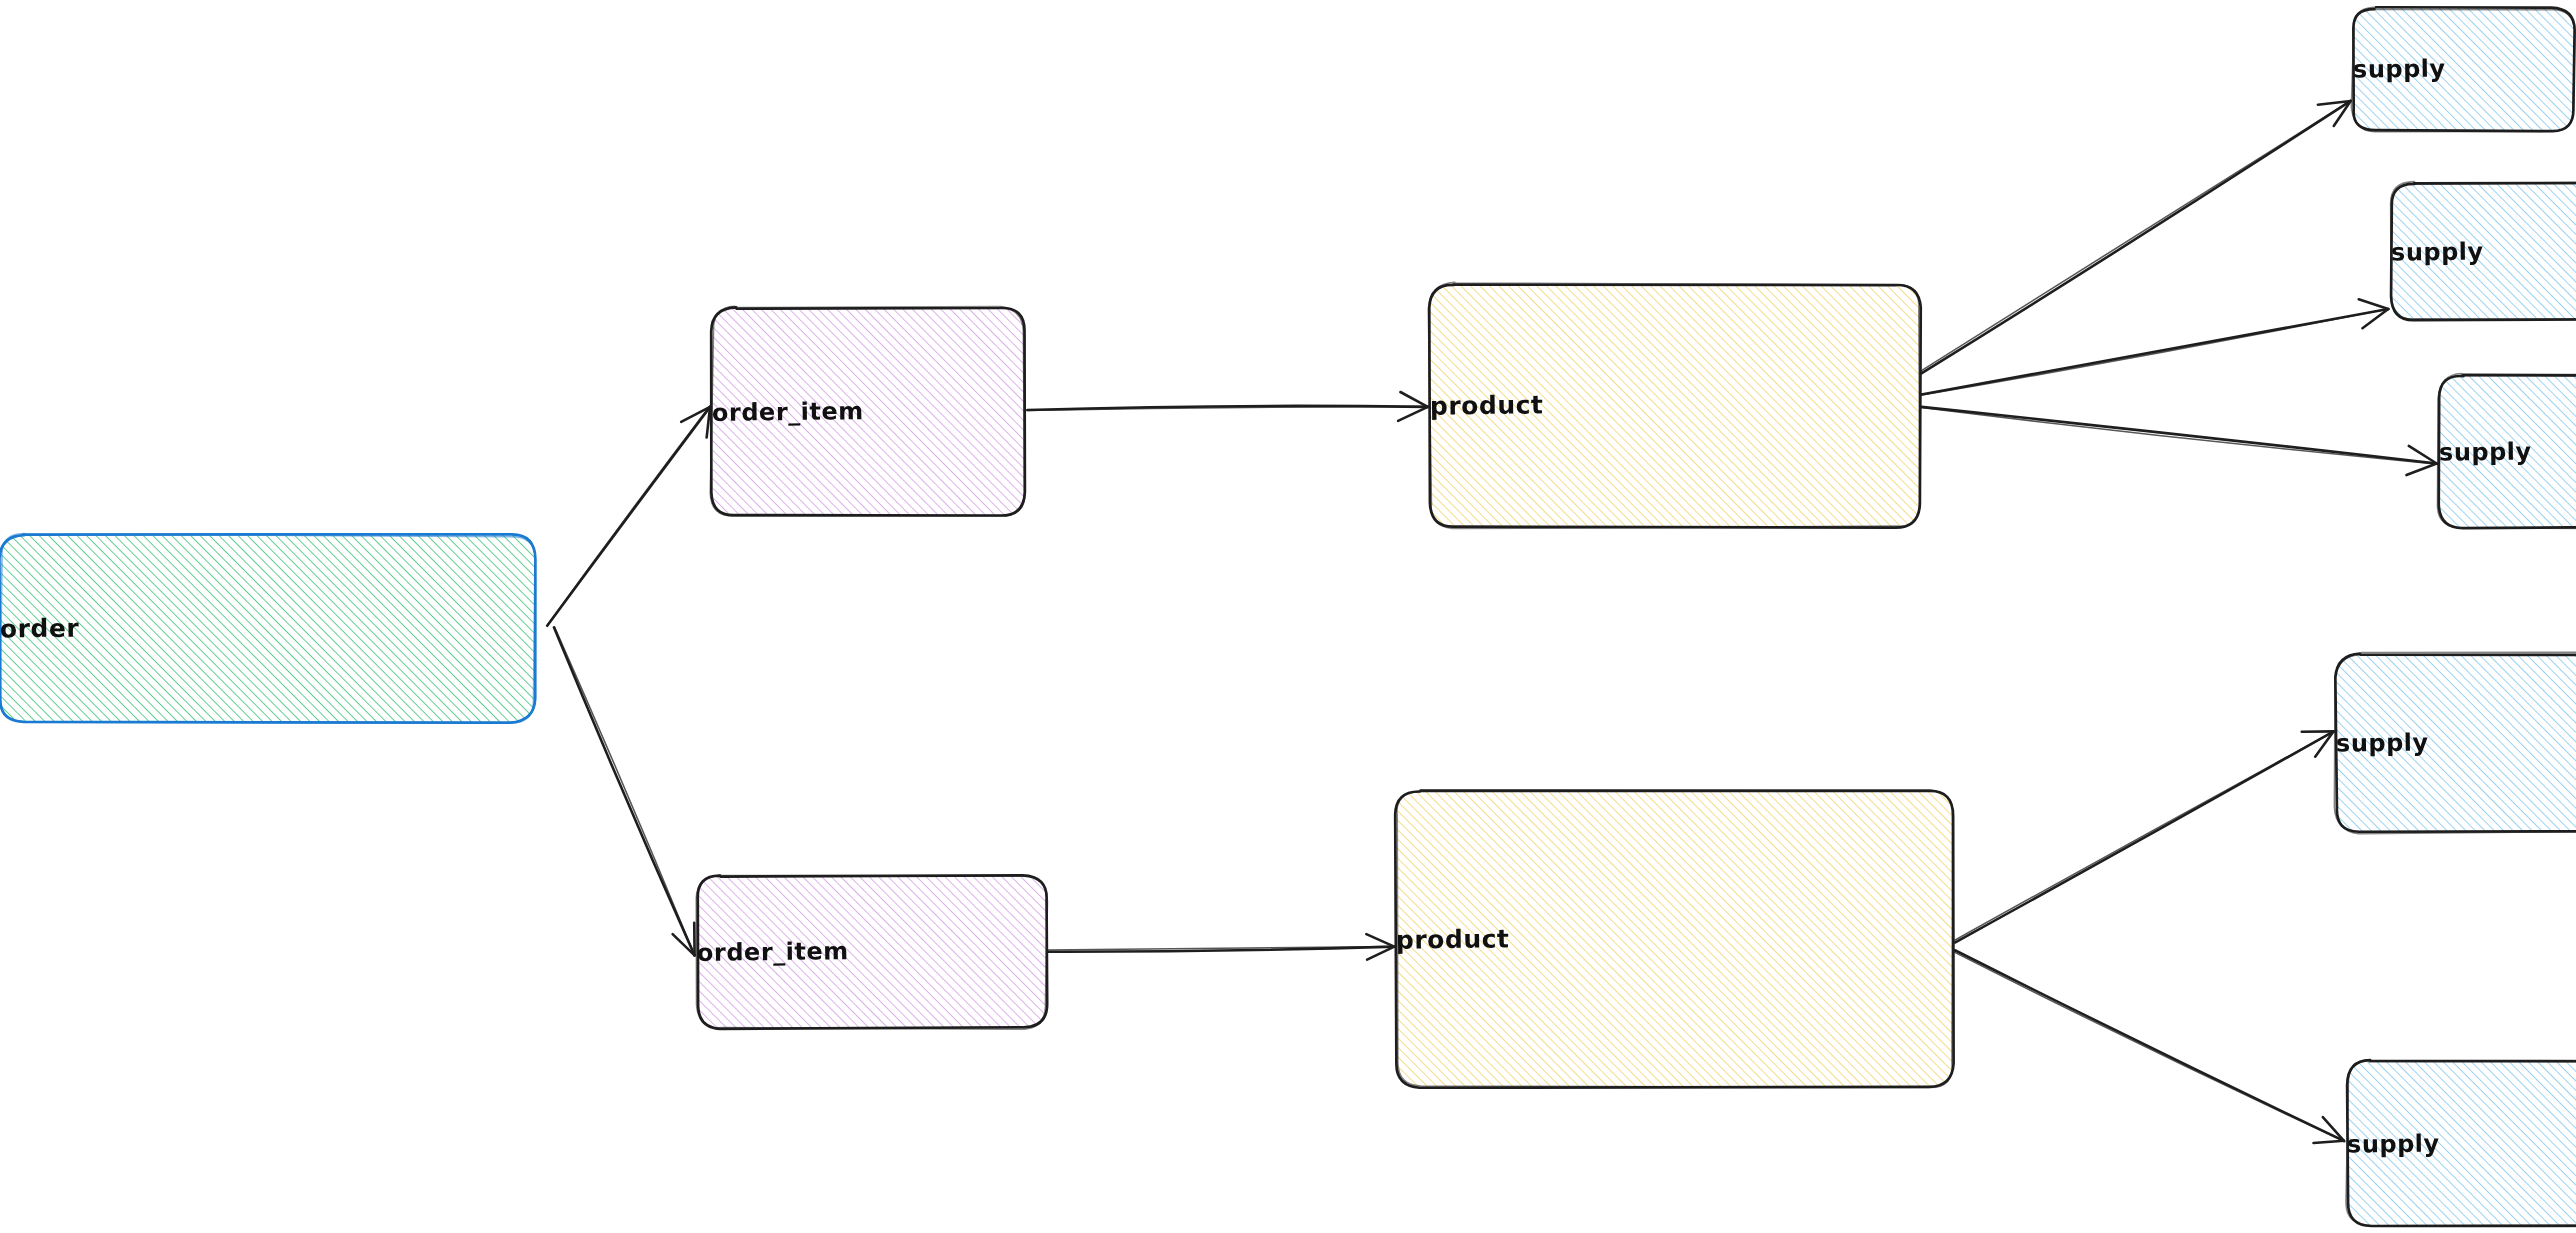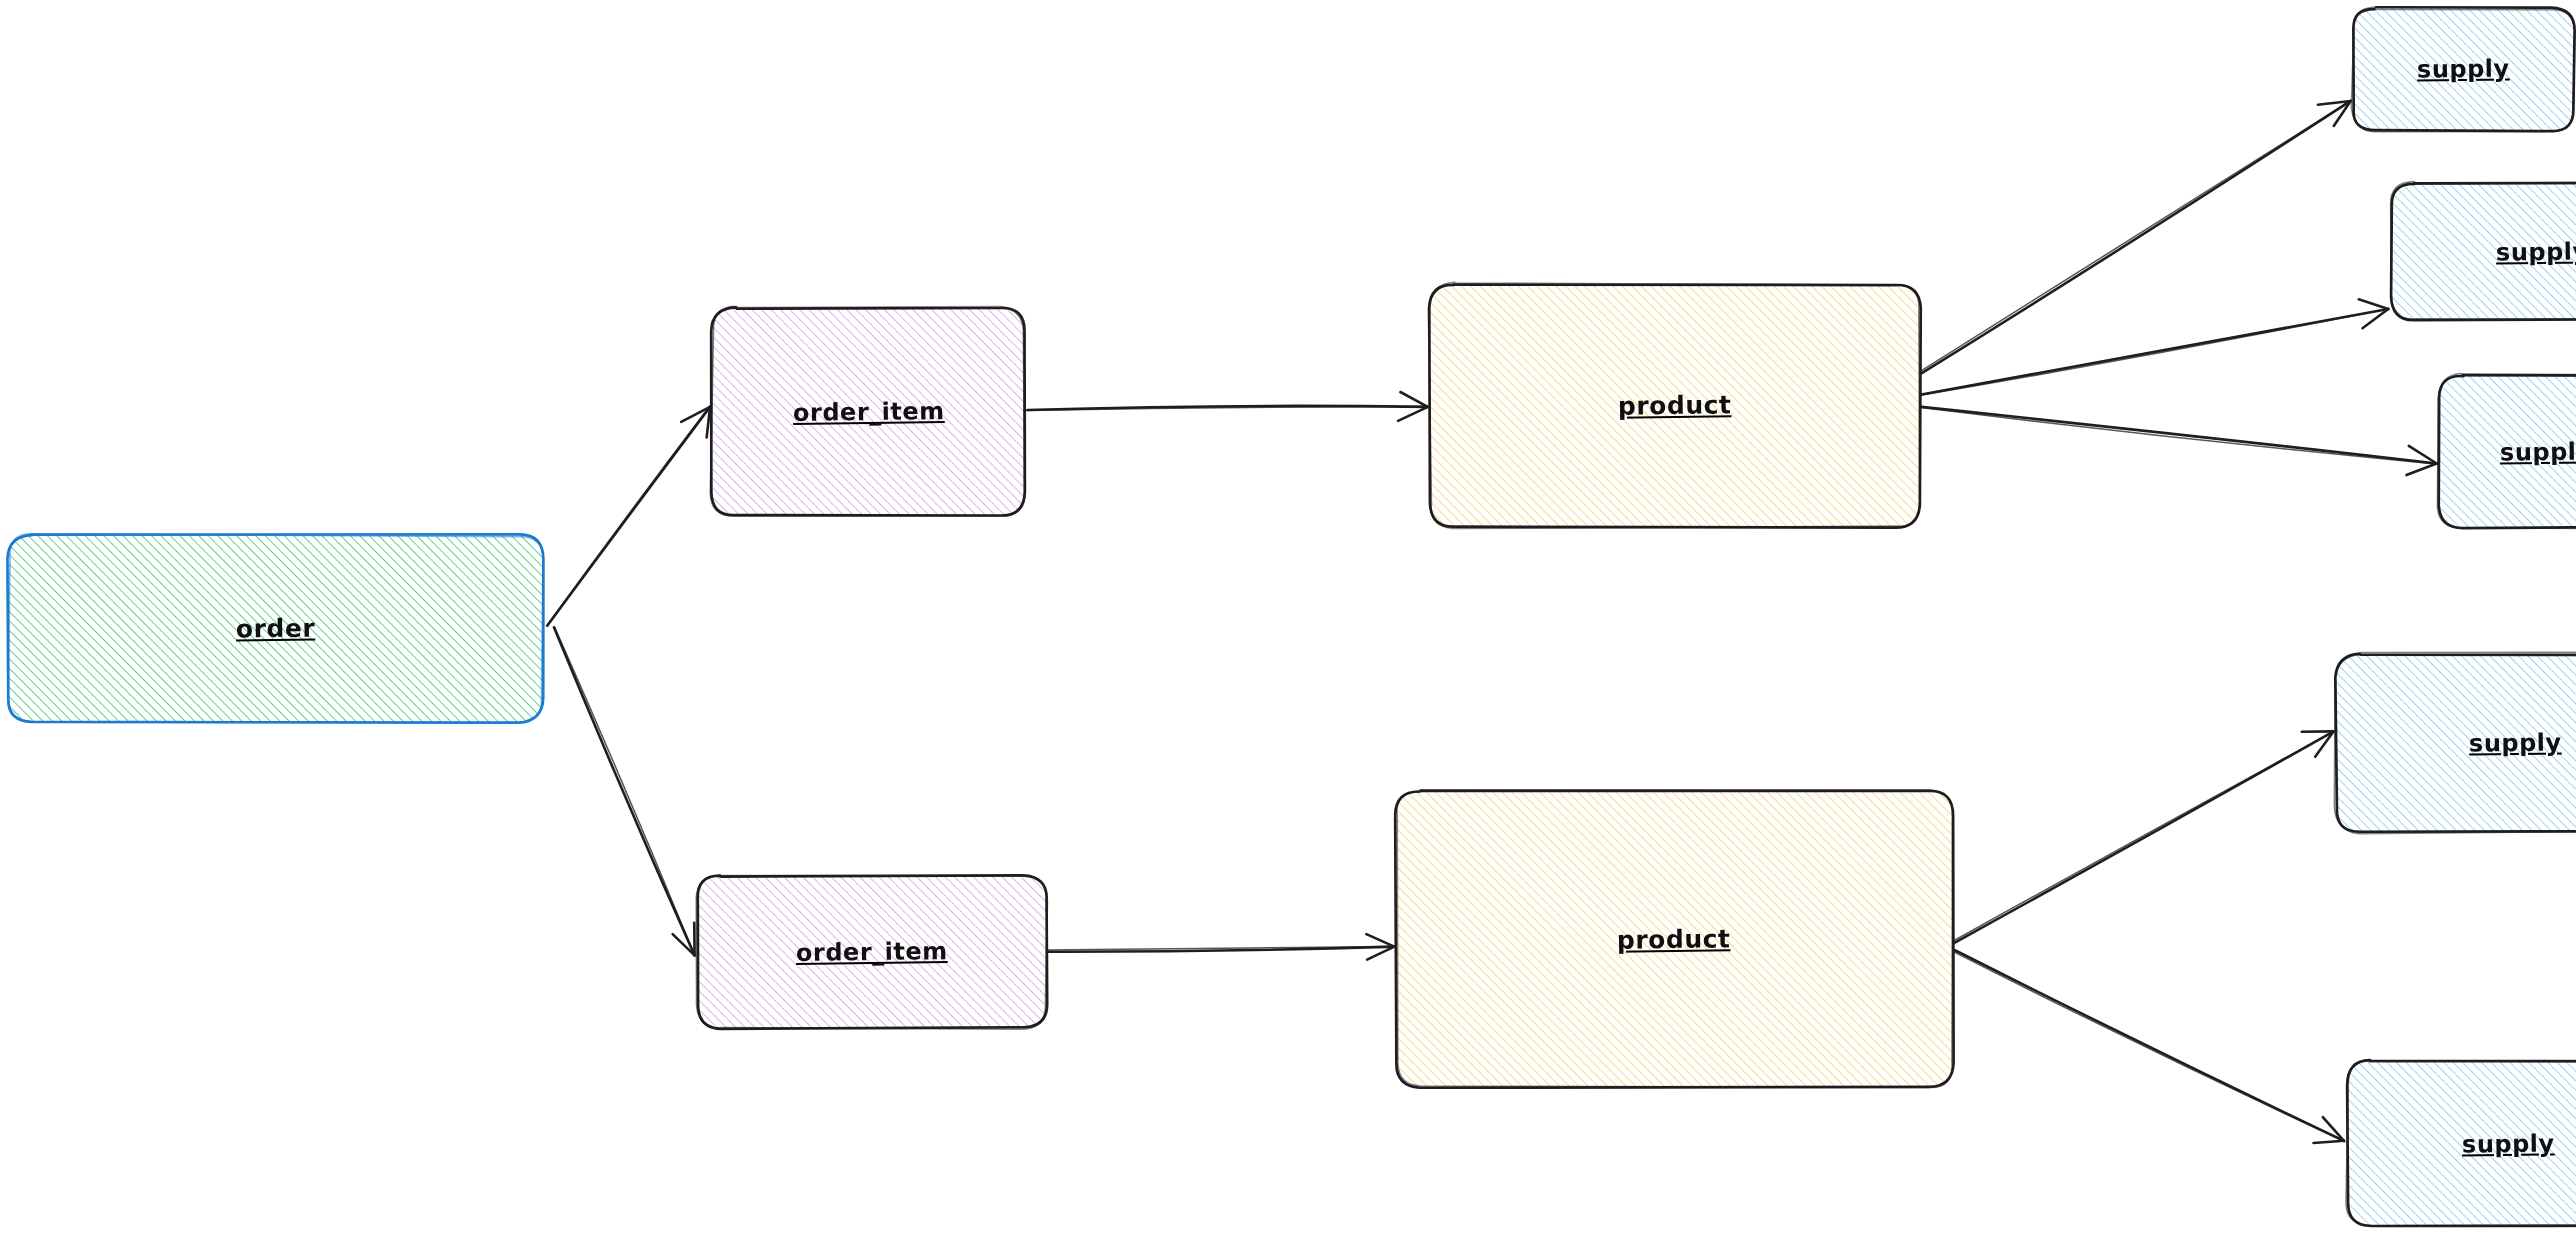--- a/index.html
+++ b/index.html
@@ -2,21 +2,21 @@
 <html style="font-size:8.2px"><head>
 <meta charset="utf-8">
 <title>ER Lineage Diagram</title>
 <style>
   html,body{margin:0;padding:0;background:#ffffff;}
   body{width:2700px;height:1233px;overflow:hidden;
        font-family:"DejaVu Sans", sans-serif;}
   #canvas{position:relative;width:2700px;height:1233px;background:#ffffff;}
   #edges{position:absolute;left:0;top:0;width:2700px;height:1233px;}
   .node{position:absolute;box-sizing:border-box;display:flex;
-        align-items:center;justify-content:center;text-decoration:underline;}
+        align-items:center;}
   .node .shape{position:absolute;left:0;top:0;width:100%;height:100%;}
   .node .label{position:relative;z-index:3;color:#101010;
         font-family:"DejaVu Sans", sans-serif;
         font-weight:700;font-size:24px;letter-spacing:0.5px;
         white-space:nowrap;text-align:center;
         transform:rotate(-0.7deg);}
   .n-order .label{font-size:25px;}
   .n-product .label{font-size:25px;}
   .n-orderitem .label{font-size:24px;}
   .n-supply .label{font-size:24px;}
@@ -75,21 +75,21 @@
         <path d="M 4467.1,1420.9 L 4529.0,1420.0" fill="none" stroke="#1e1e1e" stroke-width="5.0" stroke-linecap="round"></path>
       </g>
       <g>
         <path d="M 3794.0,1845.0 Q 4176.5,2037.7 4549.0,2215.0" fill="none" stroke="#1e1e1e" stroke-width="5" stroke-linecap="round" opacity="1"></path>
         <path d="M 3792.8,1848.6 Q 4171.9,2040.4 4550.7,2216.7" fill="none" stroke="#1e1e1e" stroke-width="3" stroke-linecap="round" opacity="0.75"></path>
         <path d="M 4489.9,2219.3 L 4549.0,2215.0" fill="none" stroke="#1e1e1e" stroke-width="5.0" stroke-linecap="round"></path>
         <path d="M 4508.0,2168.9 L 4549.0,2215.0" fill="none" stroke="#1e1e1e" stroke-width="5.0" stroke-linecap="round"></path>
       </g>
     </svg>
   <div id="nodes">
-      <div class="node n-order" style="left: 8px; top: 535px; width: 535px; height: 187px;">
+      <div class="node n-order" style="left: 0; top: 535px; width: 535px; height: 187px;">
         <svg class="shape" viewBox="-8 -8 1054 378" preserveAspectRatio="none" style="left: -4.1px; top: -4.1px; width: 543px; height: 195px; overflow: visible;">
           <defs>
             <pattern id="hatch0" width="13" height="13" patternUnits="userSpaceOnUse" patternTransform="rotate(-45)">
               <rect width="13" height="13" fill="#ffffff"></rect>
               <line x1="0" y1="0" x2="0" y2="13" stroke="#4dca82" stroke-width="3.4"></line>
             </pattern>
           </defs>
           <path d="M 44.2,1.6 L 990.1,-1.3 Q 1039.9,-1.2 1039.6,47.9 L 1036.2,313.8 Q 1038.5,361.1 991.7,363.6 L 46.9,364.1 Q -1.1,360.0 -1.9,314.4 L 1.7,44.6 Q -1.3,-1.2 44.7,0.5" fill="url(#hatch0)" stroke="none"></path>
           <path d="M 44.5,-1.0 L 993.7,-1.6 Q 1038.0,-1.2 1039.0,46.1 L 1038.7,316.2 Q 1037.4,360.1 990.4,363.6 L 46.0,362.1 Q -0.6,360.7 0.3,317.6 L -1.3,45.6 Q 0.5,1.8 46.4,0.1" fill="none" stroke="#1b7ad1" stroke-width="5.2" stroke-linecap="round" stroke-linejoin="round" opacity="1"></path>
           <path d="M 46.6,-2.1 L 990.2,2.9 Q 1041.5,2.3 1038.1,46.2 L 1035.3,319.6 Q 1036.3,365.1 989.3,364.5 L 46.8,362.2 Q -0.8,359.5 0.2,315.3 L 3.6,44.6 Q -0.2,-3.4 47.7,-2.8" fill="none" stroke="#1b7ad1" stroke-width="3.2" stroke-linecap="round" stroke-linejoin="round" opacity="0.55"></path>

